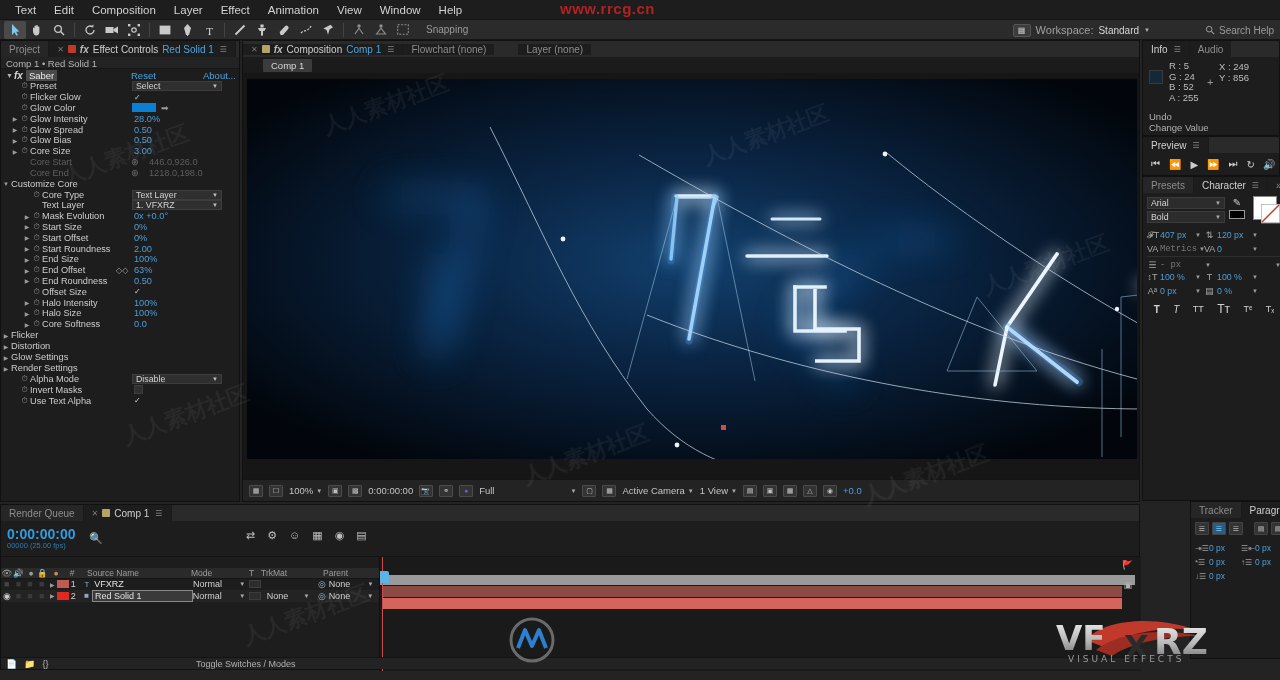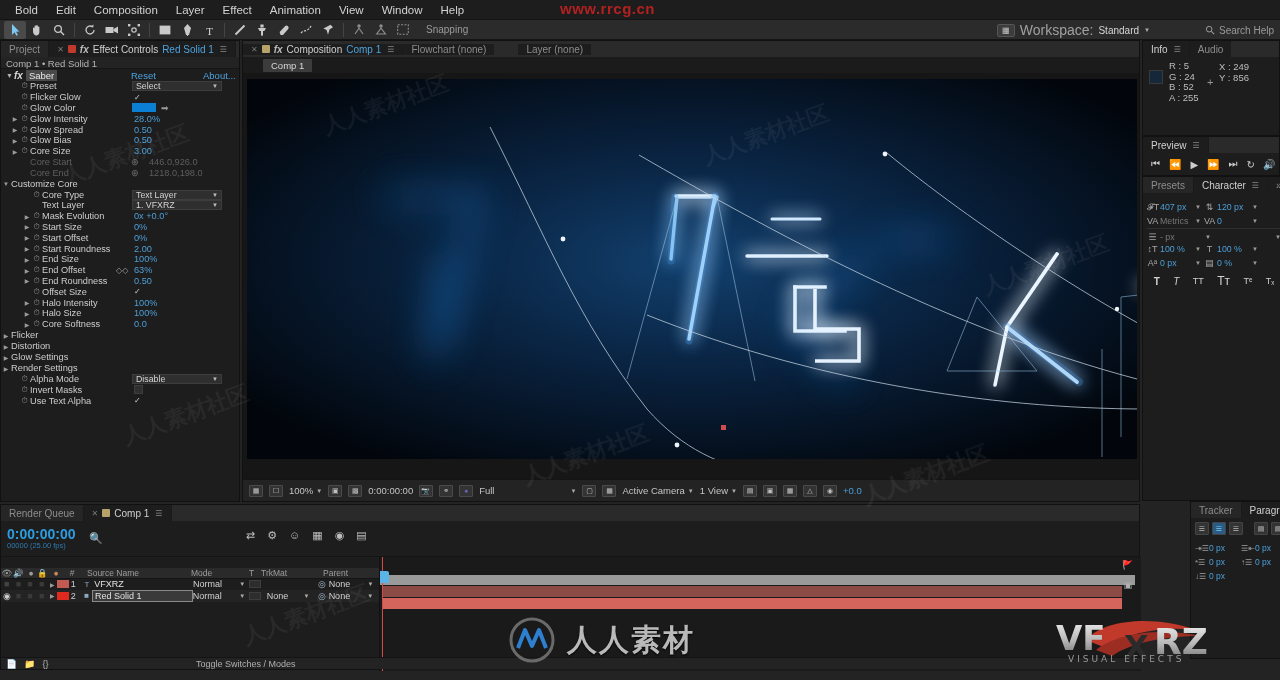--- a/index.html
+++ b/index.html
@@ -25,21 +25,21 @@
              border-bottom:1px solid #151515; padding-left:4px; position:relative; }
   .tool { width:22px; height:18px; display:flex; align-items:center; justify-content:center;
           color:#c9c9c9; font-size:11px; position:relative; }
   .tool.sel { background:#4a4a4a; border-radius:2px; color:#7ec8f0; }
   .tool svg { display:block; }
   .tsep { width:1px; height:14px; background:#444; margin:0 4px; }
   .snaplbl { margin-left:12px; color:#9a9a9a; font-size:10px; }
   .ws-box { position:absolute; right:130px; top:0; height:20px; display:flex; align-items:center; gap:5px; }
   .ws-icon { width:18px; height:13px; background:#3c3c3c; border:1px solid #555; border-radius:2px;
              display:flex; align-items:center; justify-content:center; font-size:8px; color:#ccc; }
-  .ws-lbl { color:#a0a0a0; font-size:14px; }
+  .ws-lbl { color:#a0a0a0; font-size:11px; }
   .ws-val { color:#d6d6d6; font-size:10px; }
   .search-box { position:absolute; right:6px; top:0; height:20px; display:flex; align-items:center; gap:4px; }
   .search-box .txt { color:#9a9a9a; font-size:10px; }
 
   
   .panel { position:absolute; background:#1d1d1d; border:1px solid #111; }
   .tabbar { height:16px; background:#2a2a2a; display:flex; align-items:stretch; }
   .tab { display:flex; align-items:center; gap:4px; padding:0 8px; font-size:10px;
          color:#8d8d8d; background:#262626; border-right:1px solid #1a1a1a; }
   .tab.active { background:#1d1d1d; color:#cfcfcf; }
@@ -106,21 +106,21 @@
 
   #charPanel { left:1142px; top:176px; width:144px; height:325px; }
   .char-body { padding:3px 4px; }
   .cr { display:flex; align-items:center; gap:3px; height:14px; font-size:9px; }
   .ctl { flex:1; background:#2c2c2c; border:1px solid #3b3b3b; height:12px; display:flex;
          align-items:center; justify-content:space-between; padding:0 3px; color:#d4d4d4; font-size:8.8px; }
   .ctl .car { font-size:6px; color:#aaa; }
   .half { width:54px; display:flex; align-items:center; gap:2px; }
   .half .ic { color:#a8a8a8; font-size:9px; width:11px; text-align:center; }
   .half .v { color:#4d9fd8; font-size:8.8px; flex:1; }
-  .half .v.dim { color:#787878; }
+  .half .v.dim { color:#787878;font-family:Liberation Mono, monospace; }
   .half .car { font-size:6px; color:#9a9a9a; }
   .swatch-stack { position:relative; width:32px; height:28px; }
   .sw-white { position:absolute; left:4px; top:0; width:24px; height:24px; background:#fff; border:1px solid #888;}
   .sw-blk { width:16px; height:9px; background:#000; border:1px solid #999; }
   .tstyle-row { display:flex; justify-content:space-around; align-items:center; height:16px;
                 color:#d0d0d0; font-size:10px; margin-top:3px; }
 
   #paraPanel { left:1190px; top:501px; width:138px; height:158px; }
   .para-body { padding:4px; }
   .para-btns { display:flex; gap:3px; margin-bottom:6px; }
@@ -176,21 +176,21 @@
                 display:flex; align-items:center; gap:8px; }
   .rrsc-text { font-size:30px; color:#b9b9b9; font-weight:bold; letter-spacing:2px;
                font-family:"DejaVu Sans", sans-serif; text-shadow:0 1px 2px #000; }
 </style>
 </head>
 <body>
 
 <div class="app">
 
   <div class="menubar">
-    <div class="mi">Bold</div>
+    <div class="mi">Text</div>
     <div class="mi">Edit</div>
     <div class="mi">Composition</div>
     <div class="mi">Layer</div>
     <div class="mi">Effect</div>
     <div class="mi">Animation</div>
     <div class="mi">View</div>
     <div class="mi">Window</div>
     <div class="mi">Help</div>
     <div class="wm-top">www.rrcg.cn</div>
   </div>
@@ -702,20 +702,24 @@
           <span>255</span></div>
       </div>
       <div class="info-plus">+</div>
       <div class="info-xy">
         <div class="ln"><span>X :</span>
           <span>249</span></div>
         <div class="ln"><span>Y :</span>
           <span>856</span></div>
       </div>
     </div>
+    <div class="info-undo">
+      <div>Undo</div>
+      <div>Change Value</div>
+    </div>
   </div>
 
   <div class="panel" id="previewPanel">
     <div class="tabbar">
       <div class="tab active">
         <span>Preview</span>
         <span class="hamb">☰</span>
       </div>
     </div>
     <div class="prev-row">
@@ -736,20 +740,47 @@
       <div class="tab">
         <span>Presets</span>
       </div>
       <div class="tab active">
         <span>Character</span>
         <span class="hamb">☰</span>
       </div>
       <div class="tab" style="background:#1d1d1d;border:none;margin-left:auto">»</div>
     </div>
     <div class="char-body">
+      <div style="display:flex;gap:4px;">
+        <div style="flex:1">
+          <div class="cr">
+            <div class="ctl">
+              <span>Arial</span>
+              <span class="car">▼</span>
+            </div>
+          </div>
+          <div class="cr">
+            <div class="ctl">
+              <span>Bold</span>
+              <span class="car">▼</span>
+            </div>
+          </div>
+        </div>
+        <div style="display:flex;flex-direction:column;align-items:center;gap:2px;padding-top:1px">
+          <span style="font-size:10px;color:#c8c8c8">✎</span>
+          <div class="sw-blk"></div>
+        </div>
+        <div class="swatch-stack">
+          <div class="sw-white"></div>
+          <svg style="position:absolute;left:12px;top:8px" width="20" height="20">
+            <rect x="0" y="0" width="19" height="19" fill="#fff" stroke="#888"></rect>
+            <line x1="1" y1="18" x2="18" y2="1" stroke="#c0392b" stroke-width="1.4"></line>
+          </svg>
+        </div>
+      </div>
 
       <div class="cr" style="margin-top:4px">
         <div class="half">
           <span class="ic">𝓕T</span>
           <span class="v">407 px</span>
           <span class="car">▼</span>
         </div>
         <div class="half">
           <span class="ic">⇅</span>
           <span class="v">120 px</span>
@@ -1041,21 +1072,20 @@
       </div>
       <div class="sb-lbl">Toggle Switches / Modes</div>
     </div>
   </div>
 
   <div class="brand-rrsc">
     <svg width="54" height="48" viewBox="0 0 54 48">
       <circle cx="27" cy="24" r="21" fill="none" stroke="#6a6a6a" stroke-width="3"></circle>
       <path d="M13 32 L20 14 L27 30 L34 14 L41 32" fill="none" stroke="#2f7fd0" stroke-width="4" stroke-linejoin="round"></path>
     </svg>
-    <span class="rrsc-text">人人素材</span>
   </div>
 
   <div class="brand-vfxrz">
     <svg width="230" height="54" viewBox="0 0 230 54">
       <defs>
         <linearGradient id="mg" x1="0" y1="0" x2="0" y2="1">
           <stop offset="0%" stop-color="#f4f4f4"></stop>
             <stop offset="55%" stop-color="#b8b8b8"></stop>
           <stop offset="100%" stop-color="#6e6e6e"></stop>
         </linearGradient>

